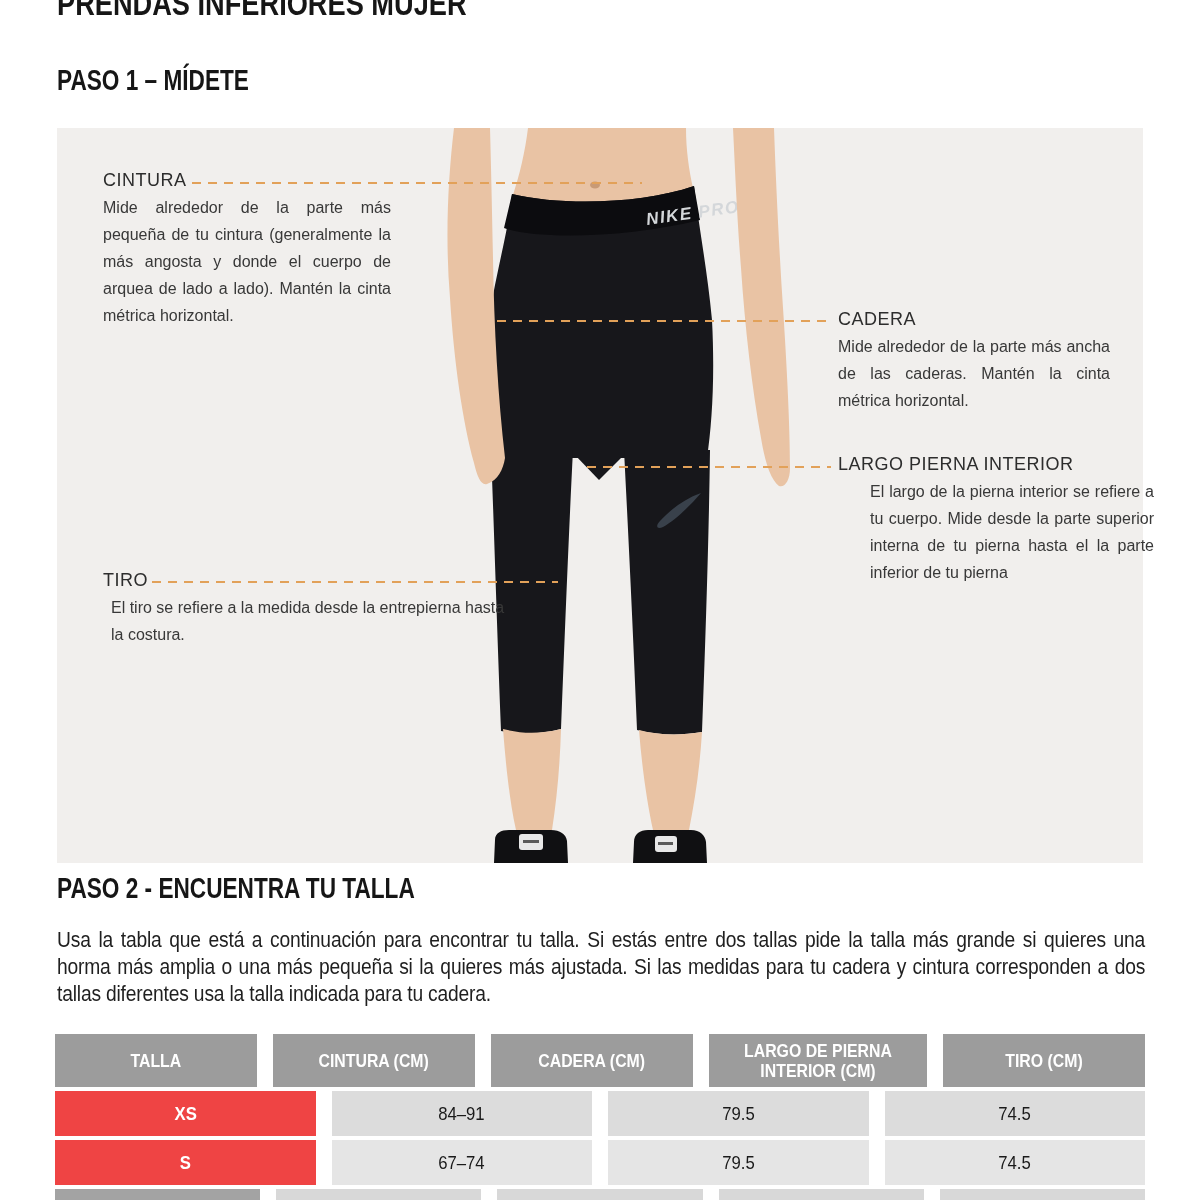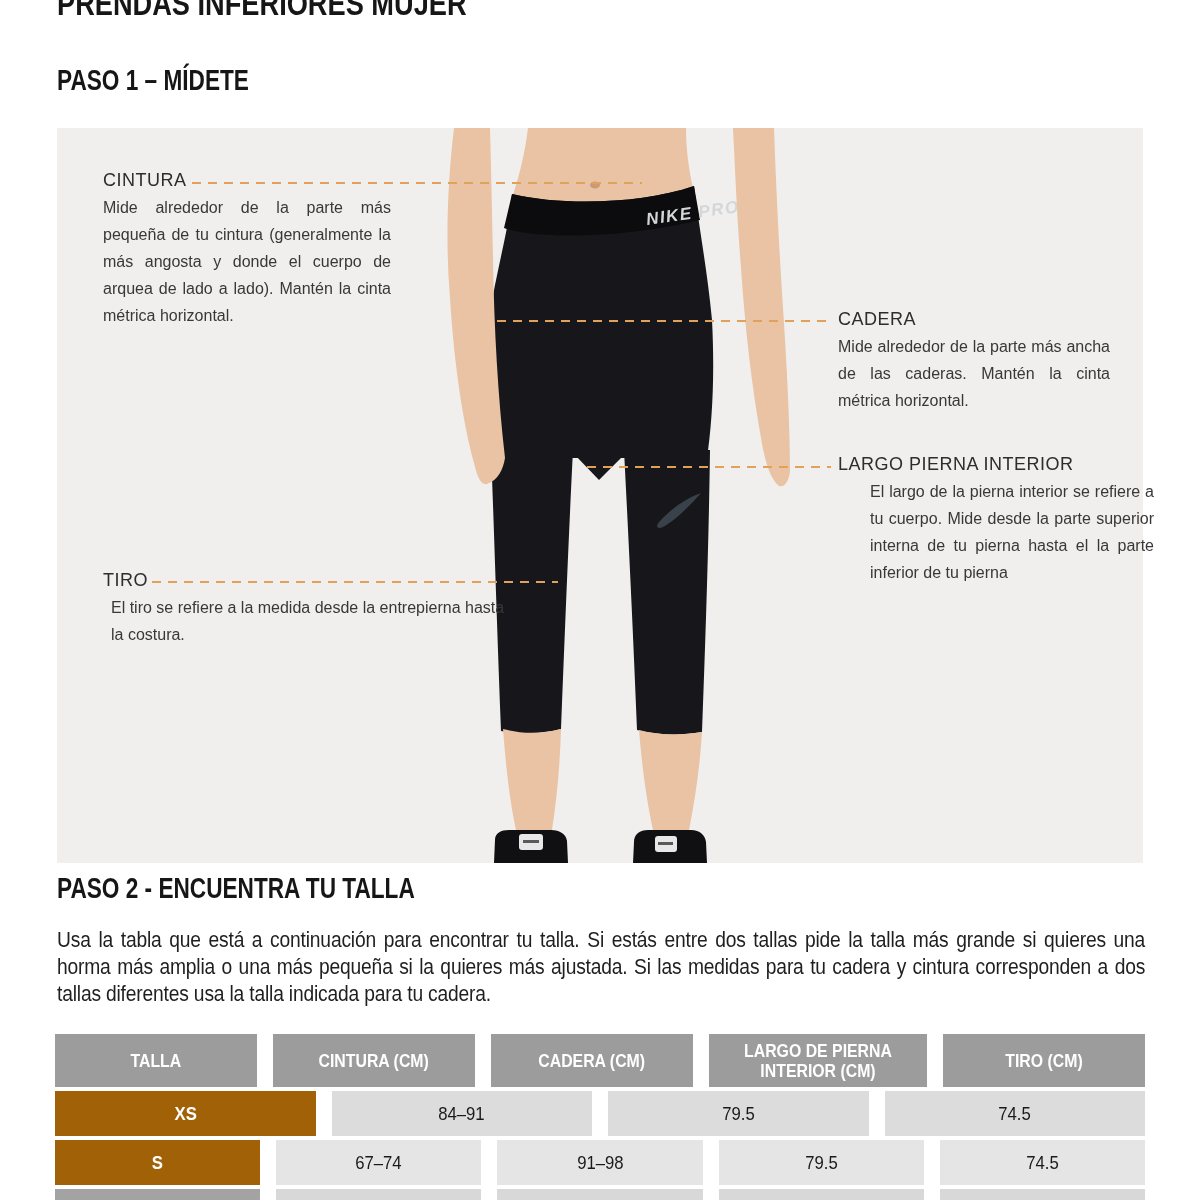--- a/index.html
+++ b/index.html
@@ -29,21 +29,21 @@
   .dash-cadera{left:497px;top:320px;width:334px;}
   .dash-largo{left:587px;top:466px;width:244px;}
   .dash-tiro{left:152px;top:581px;width:406px;}
   .intro{position:absolute;left:57px;top:926px;width:1088px;height:84px;overflow:visible;}
   .intro-inner{width:1245px;transform:scaleX(0.874);transform-origin:0 0;
     font-size:22px;line-height:27px;letter-spacing:-0.2px;text-align:justify;color:#1f1f1f;}
   .size-table{position:absolute;left:55px;top:1034px;width:1090px;}
   .trow{display:flex;gap:16px;margin-bottom:4px;}
   .cell{flex:1;display:flex;align-items:center;justify-content:center;text-align:center;}
   .hcell{height:53px;background:#9c9c9c;color:#ffffff;font-weight:bold;font-size:18px;line-height:20px;}
-  .tcell{height:45px;background:#a16207;color:#ffffff;font-weight:bold;font-size:19px;}
+  .tcell{height:45px;background:#ef4444;color:#ffffff;font-weight:bold;font-size:19px;}
   .dcell{height:45px;font-size:19px;color:#1a1a1a;}
   .r1 .dcell{background:#dcdcdc;}
   .r2 .dcell{background:#e5e5e5;}
   .rp .cell{height:20px;}
   .rp .tcell-p{background:#a3a3a3;}
   .rp .dcell-p{background:#d8d8d8;}
   .c88{display:inline-block;transform:scaleX(0.88);white-space:nowrap;}
   .hdr-wrap{display:inline-block;transform:scaleX(0.88);width:218px;white-space:normal;text-align:center;}
 </style>
 </head>
@@ -147,23 +147,20 @@
     </div>
 
     <div class="trow r2">
       <div class="cell tcell">
           <span class="c88">S</span>
         </div>
       <div class="cell dcell">
           <span class="c88">67–74</span>
         </div>
       <div class="cell dcell">
-          <span class="c88">91–98</span>
-        </div>
-      <div class="cell dcell">
           <span class="c88">79.5</span>
         </div>
       <div class="cell dcell">
           <span class="c88">74.5</span>
         </div>
     </div>
 
     <div class="trow rp">
       <div class="cell tcell-p"></div>
       <div class="cell dcell-p"></div>

